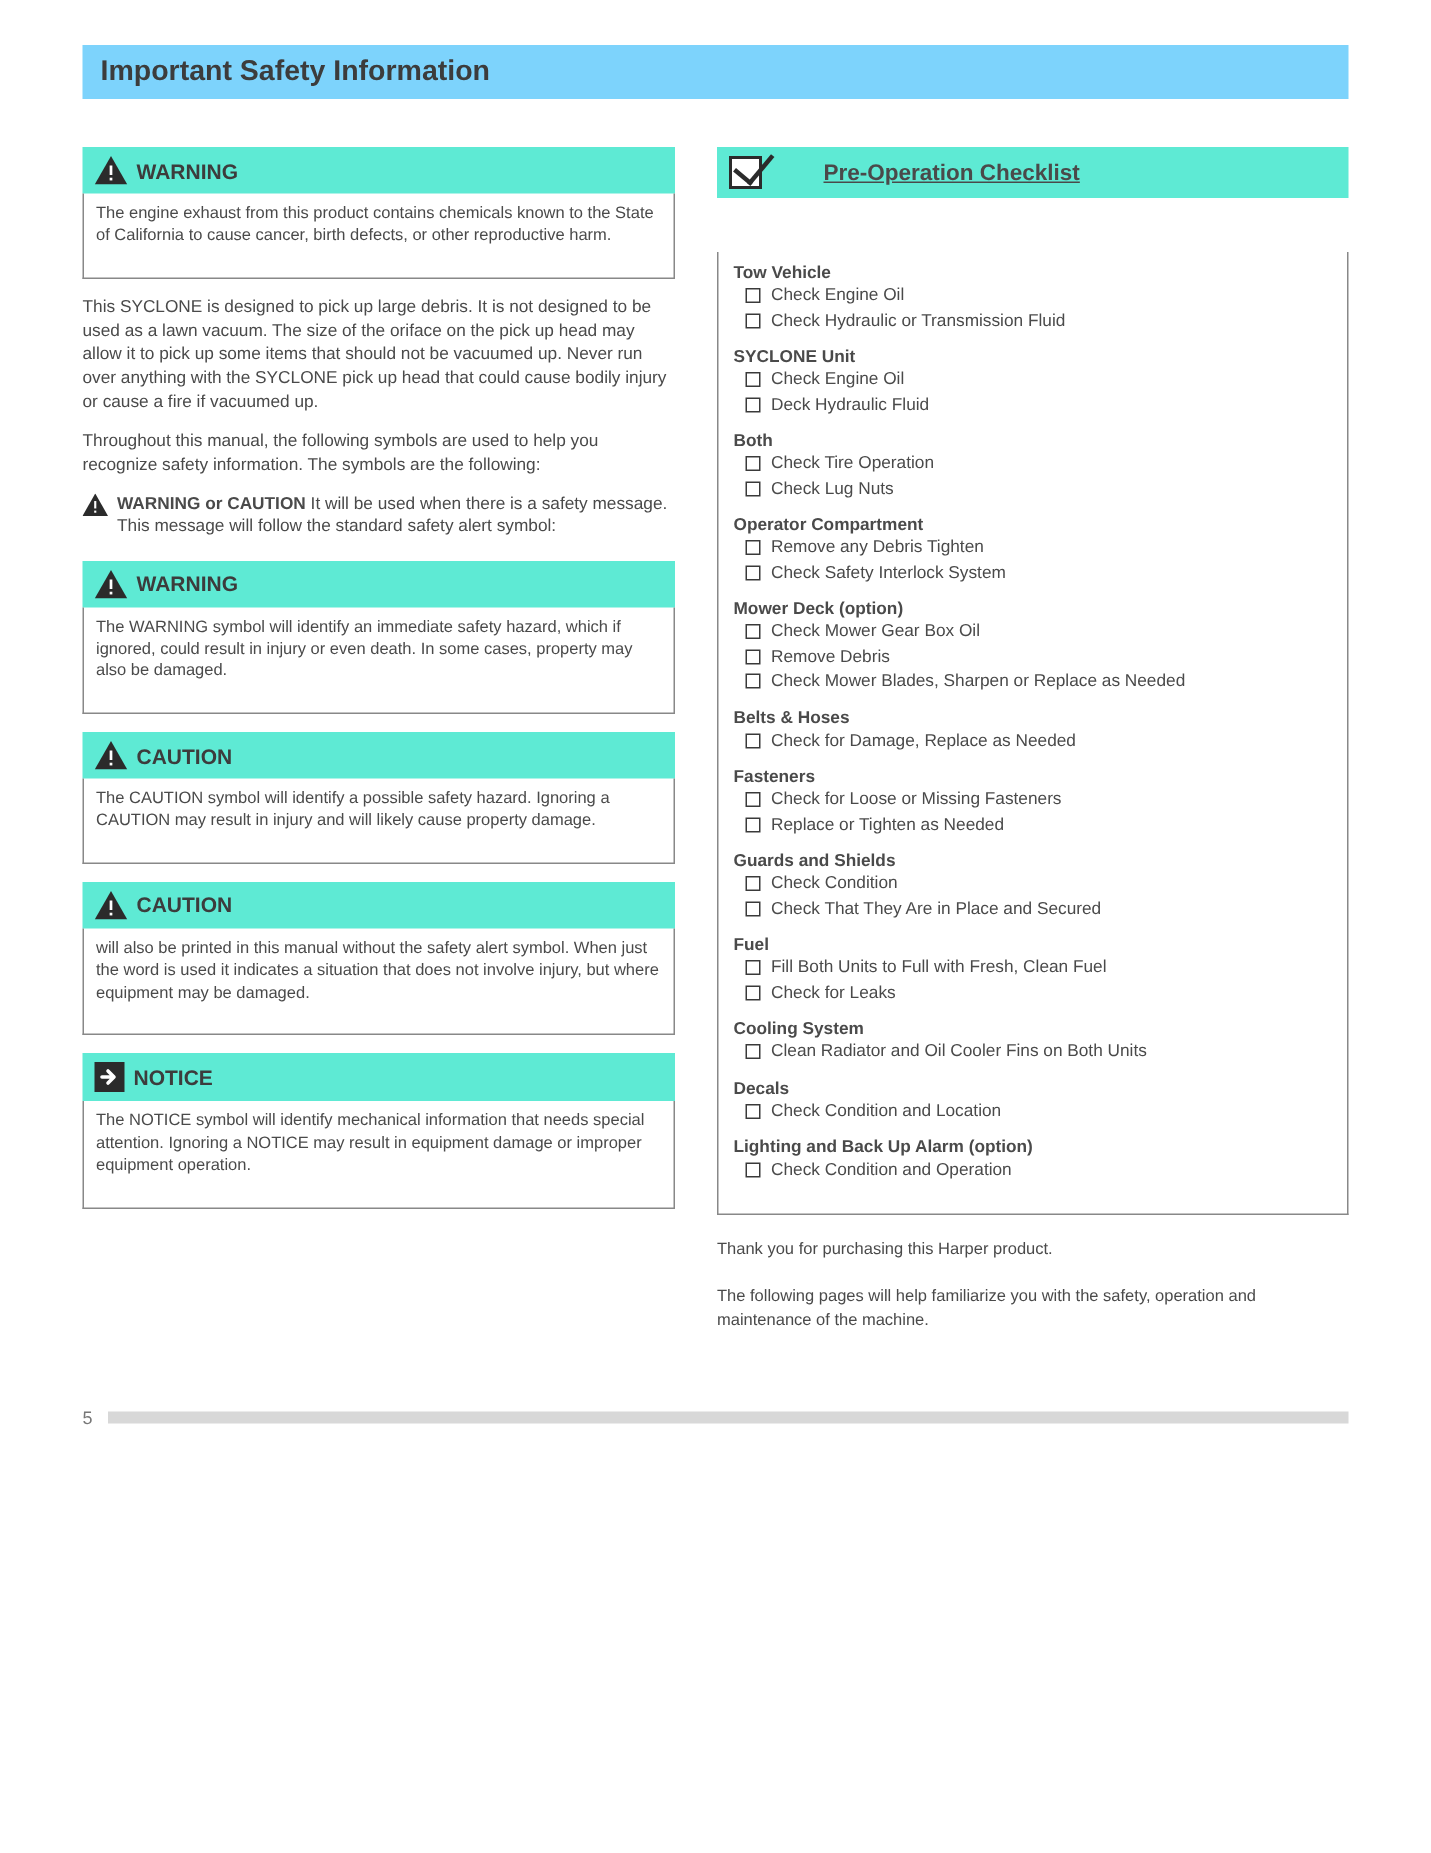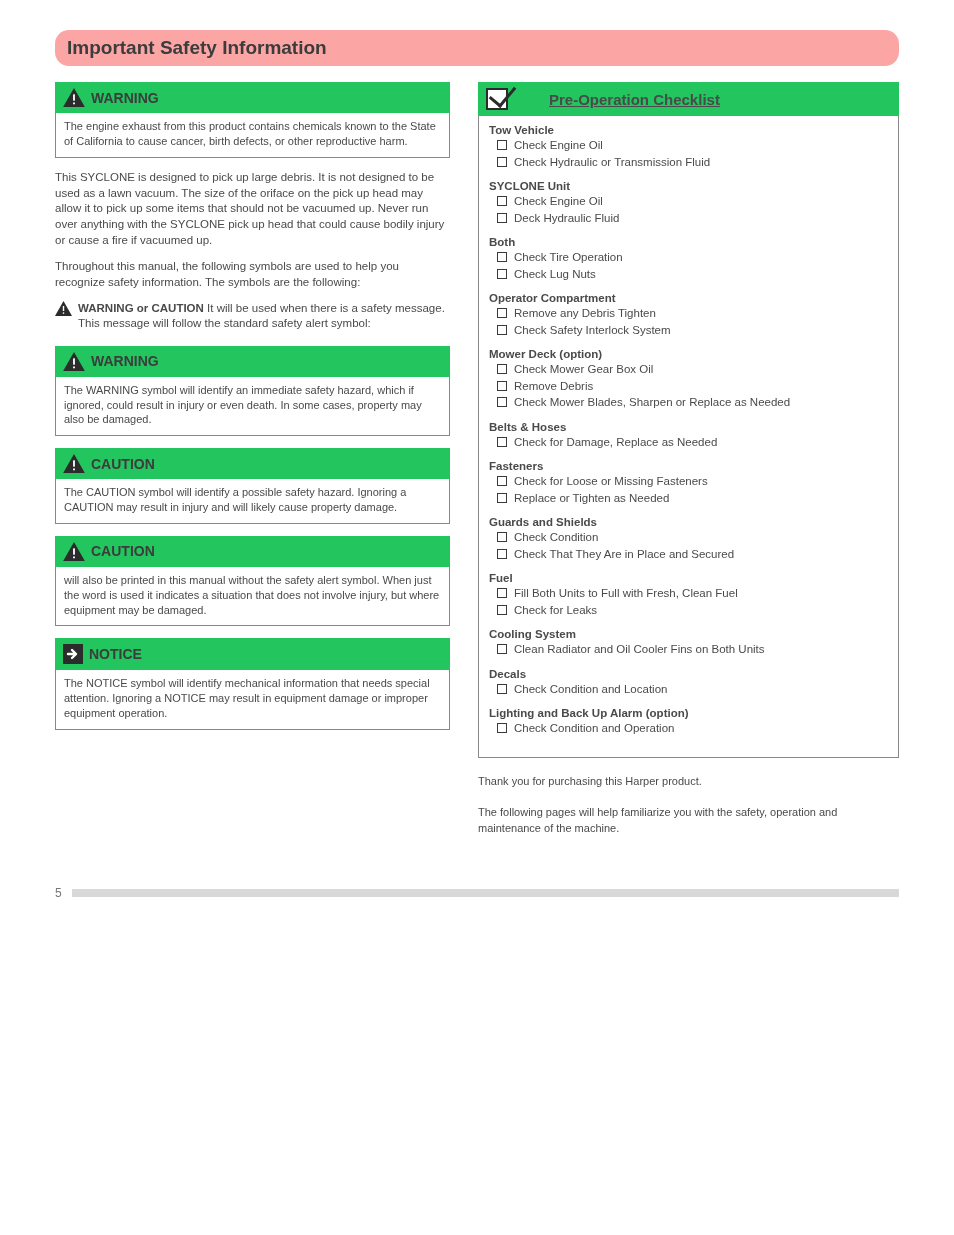--- a/index.html
+++ b/index.html
@@ -1,38 +1,38 @@
 <!DOCTYPE html>
 <html><head>
 <meta charset="utf-8">
 <style>
   * { margin: 0; padding: 0; box-sizing: border-box; }
   body { font-family: Arial, Helvetica, sans-serif; font-size: 11px; color: #4a4a4a; background: #fff; width: 954px; }
   .page { padding: 30px 55px 40px 55px; }
-  .header-bar { background: #fca5a5; padding: 7px 12px; margin-bottom: 16px; border-radius: 14px; }
+  .header-bar { background: #7dd3fc; padding: 7px 12px; margin-bottom: 32px; }
   .header-bar h1 { font-size: 19px; font-weight: bold; color: #3c3c3c; }
   .columns { display: flex; gap: 28px; }
   .col-left { flex: 0 0 395px; }
   .col-right { flex: 1; }
   .alert-box { margin-bottom: 12px; }
-  .alert-head { background: #22c55e; padding: 6px 8px; display: flex; align-items: center; gap: 6px; }
+  .alert-head { background: #5eead4; padding: 6px 8px; display: flex; align-items: center; gap: 6px; }
   .alert-head .title { font-size: 14px; font-weight: bold; color: #3c3c3c; }
-  .alert-body { padding: 6px 8px 8px 8px; line-height: 1.35; font-size: 11px; }
+  .alert-body { padding: 6px 8px 20px 8px; line-height: 1.35; font-size: 11px; }
   .alert-body.boxed { border-left: 0.5px solid #888; border-right: 0.5px solid #888; border-bottom: 0.5px solid #888; }
   .para { line-height: 1.38; margin-bottom: 10px; font-size: 11.5px; }
   .inline-warn { display: flex; align-items: flex-start; gap: 6px; margin: 10px 0 14px 0; line-height: 1.35; font-size: 11.5px; }
   .inline-warn .w-label { font-weight: bold; }
   .tri { width: 22px; height: 19px; flex: 0 0 22px; }
   .tri-sm { width: 17px; height: 15px; flex: 0 0 17px; display: inline-block; vertical-align: middle; }
   .arrow-ic { width: 20px; height: 20px; flex: 0 0 20px; background: #2b2b2b; display: flex; align-items: center; justify-content: center; }
   .arrow-ic svg { width: 14px; height: 14px; }
   .check-ic { width: 22px; height: 22px; background: #fff; border: 2px solid #2b2b2b; position: relative; flex: 0 0 22px; }
   .check-ic::after { content: ""; position: absolute; left: 2px; top: -4px; width: 22px; height: 12px; border-left: 3px solid #2b2b2b; border-bottom: 3px solid #2b2b2b; transform: rotate(-50deg); }
   .check-title { font-size: 15px; font-weight: bold; text-decoration: underline; margin-left: 35px; }
-  .checklist-box { border-left: 0.5px solid #888; border-right: 0.5px solid #888; border-bottom: 0.5px solid #888; padding: 8px 10px 10px 10px; }
+  .checklist-box { border-left: 0.5px solid #888; border-right: 0.5px solid #888; border-bottom: 0.5px solid #888; padding: 8px 10px 10px 10px; margin-top: 36px; }
   .check-group { margin-bottom: 10px; }
   .check-group-title { font-weight: bold; margin-bottom: 2px; font-size: 11.5px; }
   .check-item { display: flex; align-items: flex-start; gap: 7px; margin-bottom: 1px; padding-left: 8px; line-height: 1.35; font-size: 11.5px; }
   .sq { width: 10px; height: 10px; border: 1.5px solid #3a3a3a; background: #fff; flex: 0 0 10px; margin-top: 2px; }
   .check-item span { flex: 1; }
   .thanks { font-size: 11px; line-height: 1.4; margin-top: 16px; }
   .footer { margin-top: 50px; display: flex; align-items: center; gap: 10px; }
   .footer .bar { height: 8px; background: #d8d8d8; flex: 1; }
   .footer .pg { font-size: 12px; color: #777; }
 </style>

